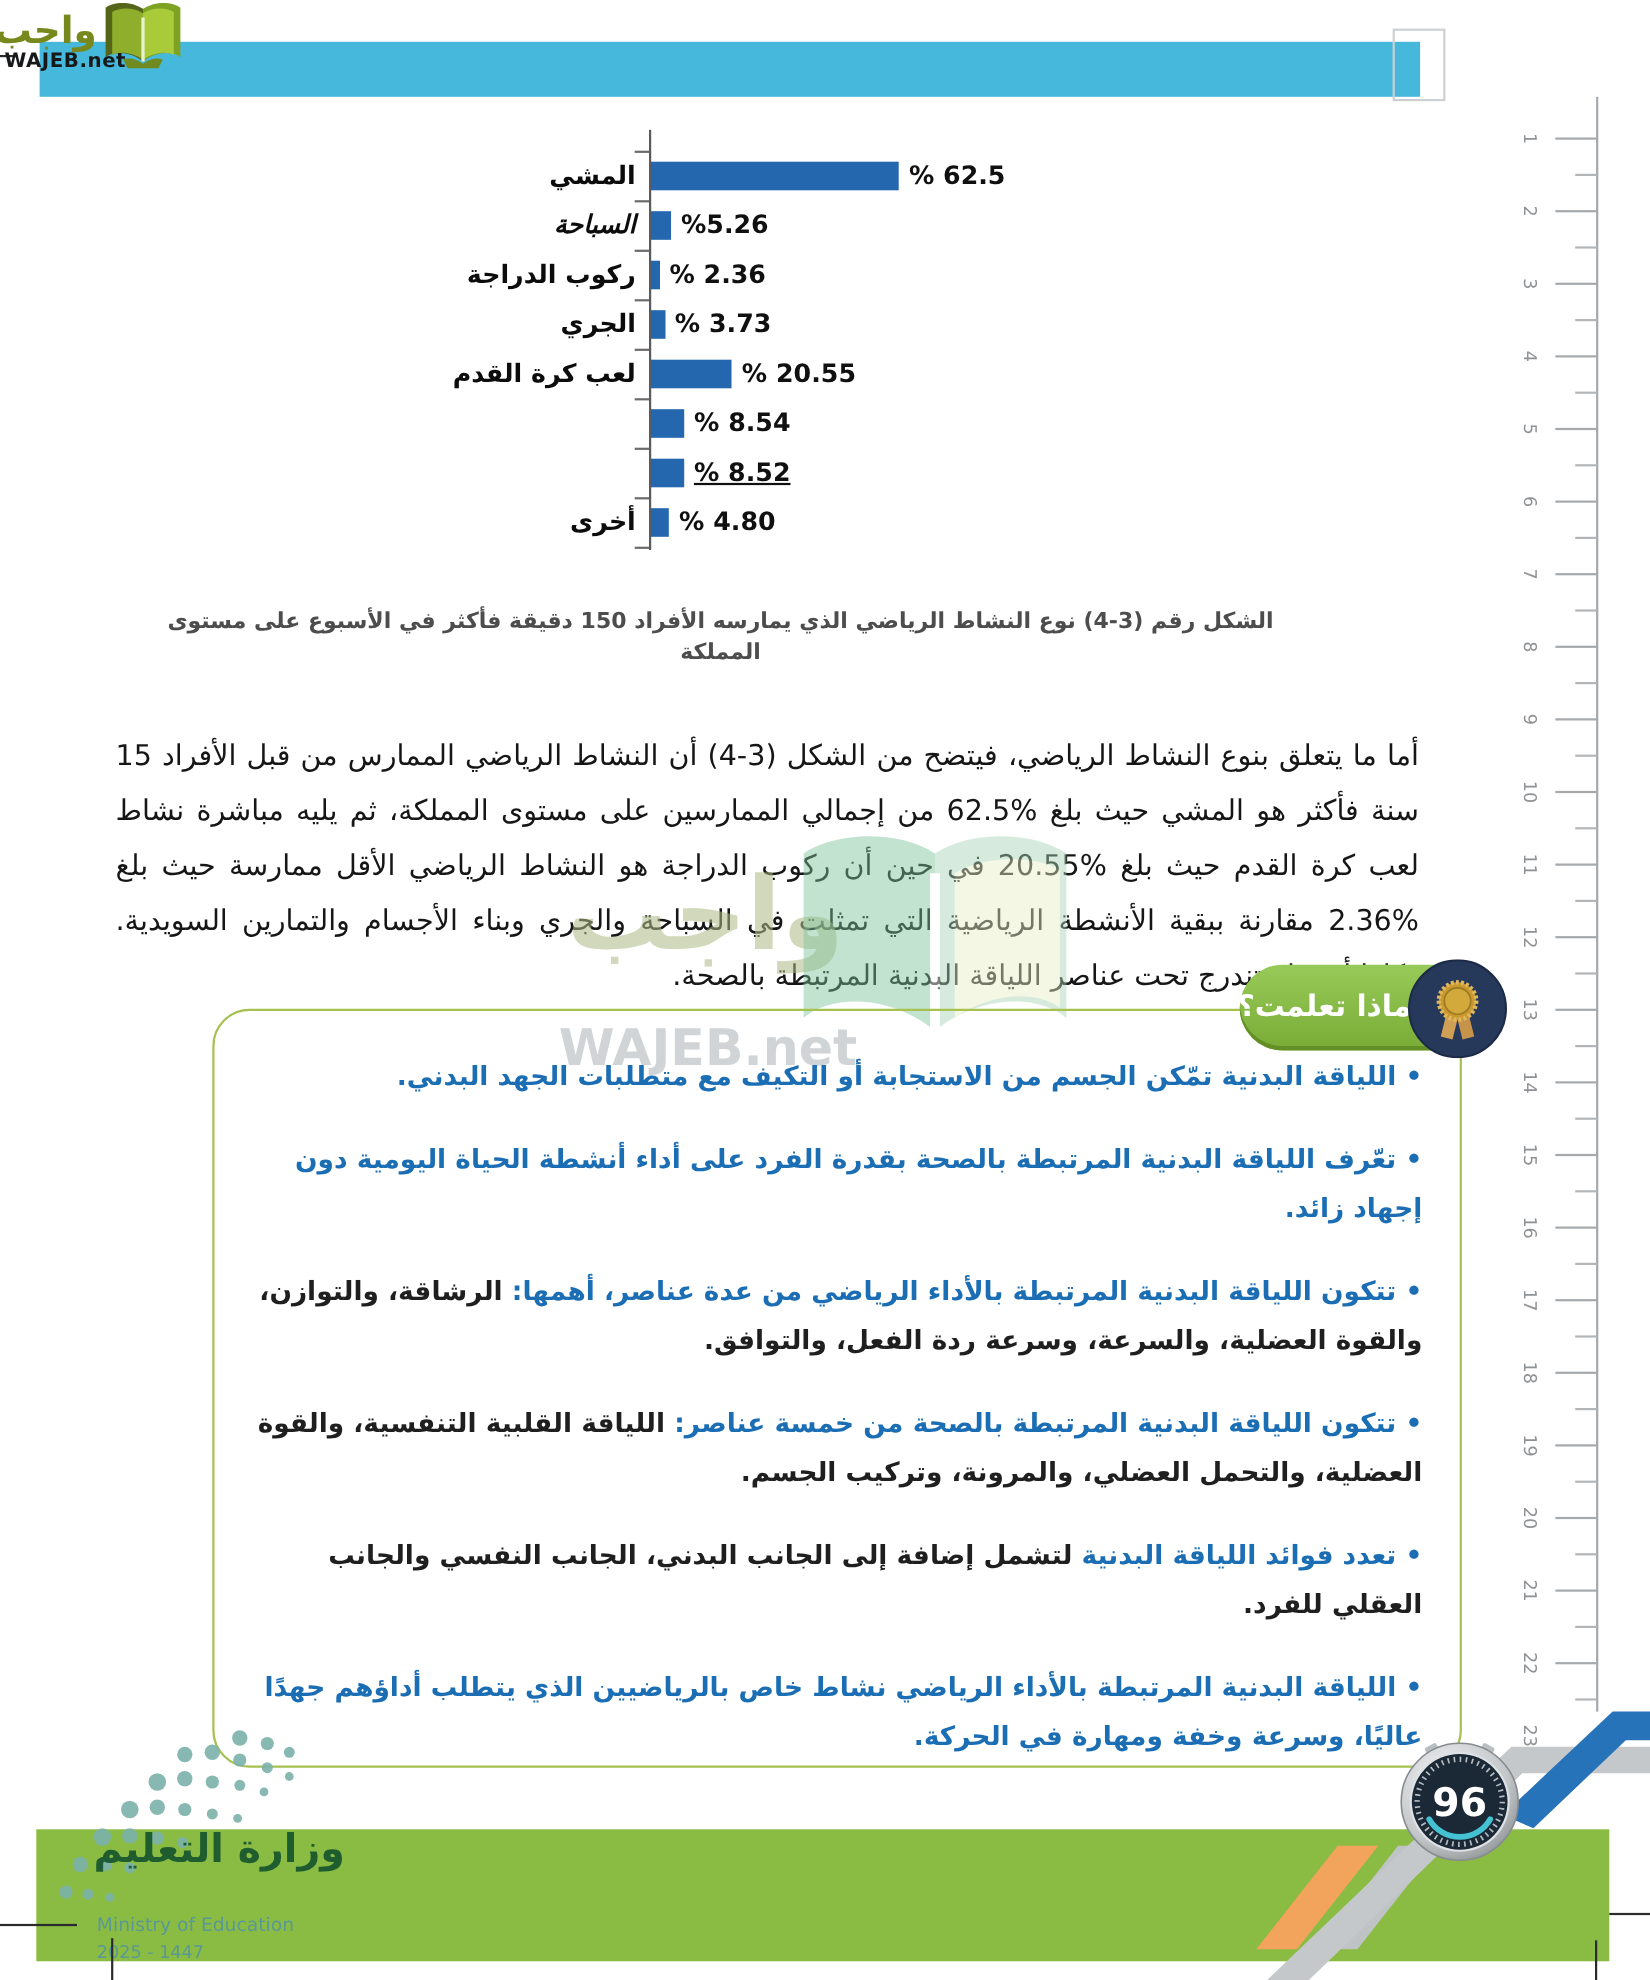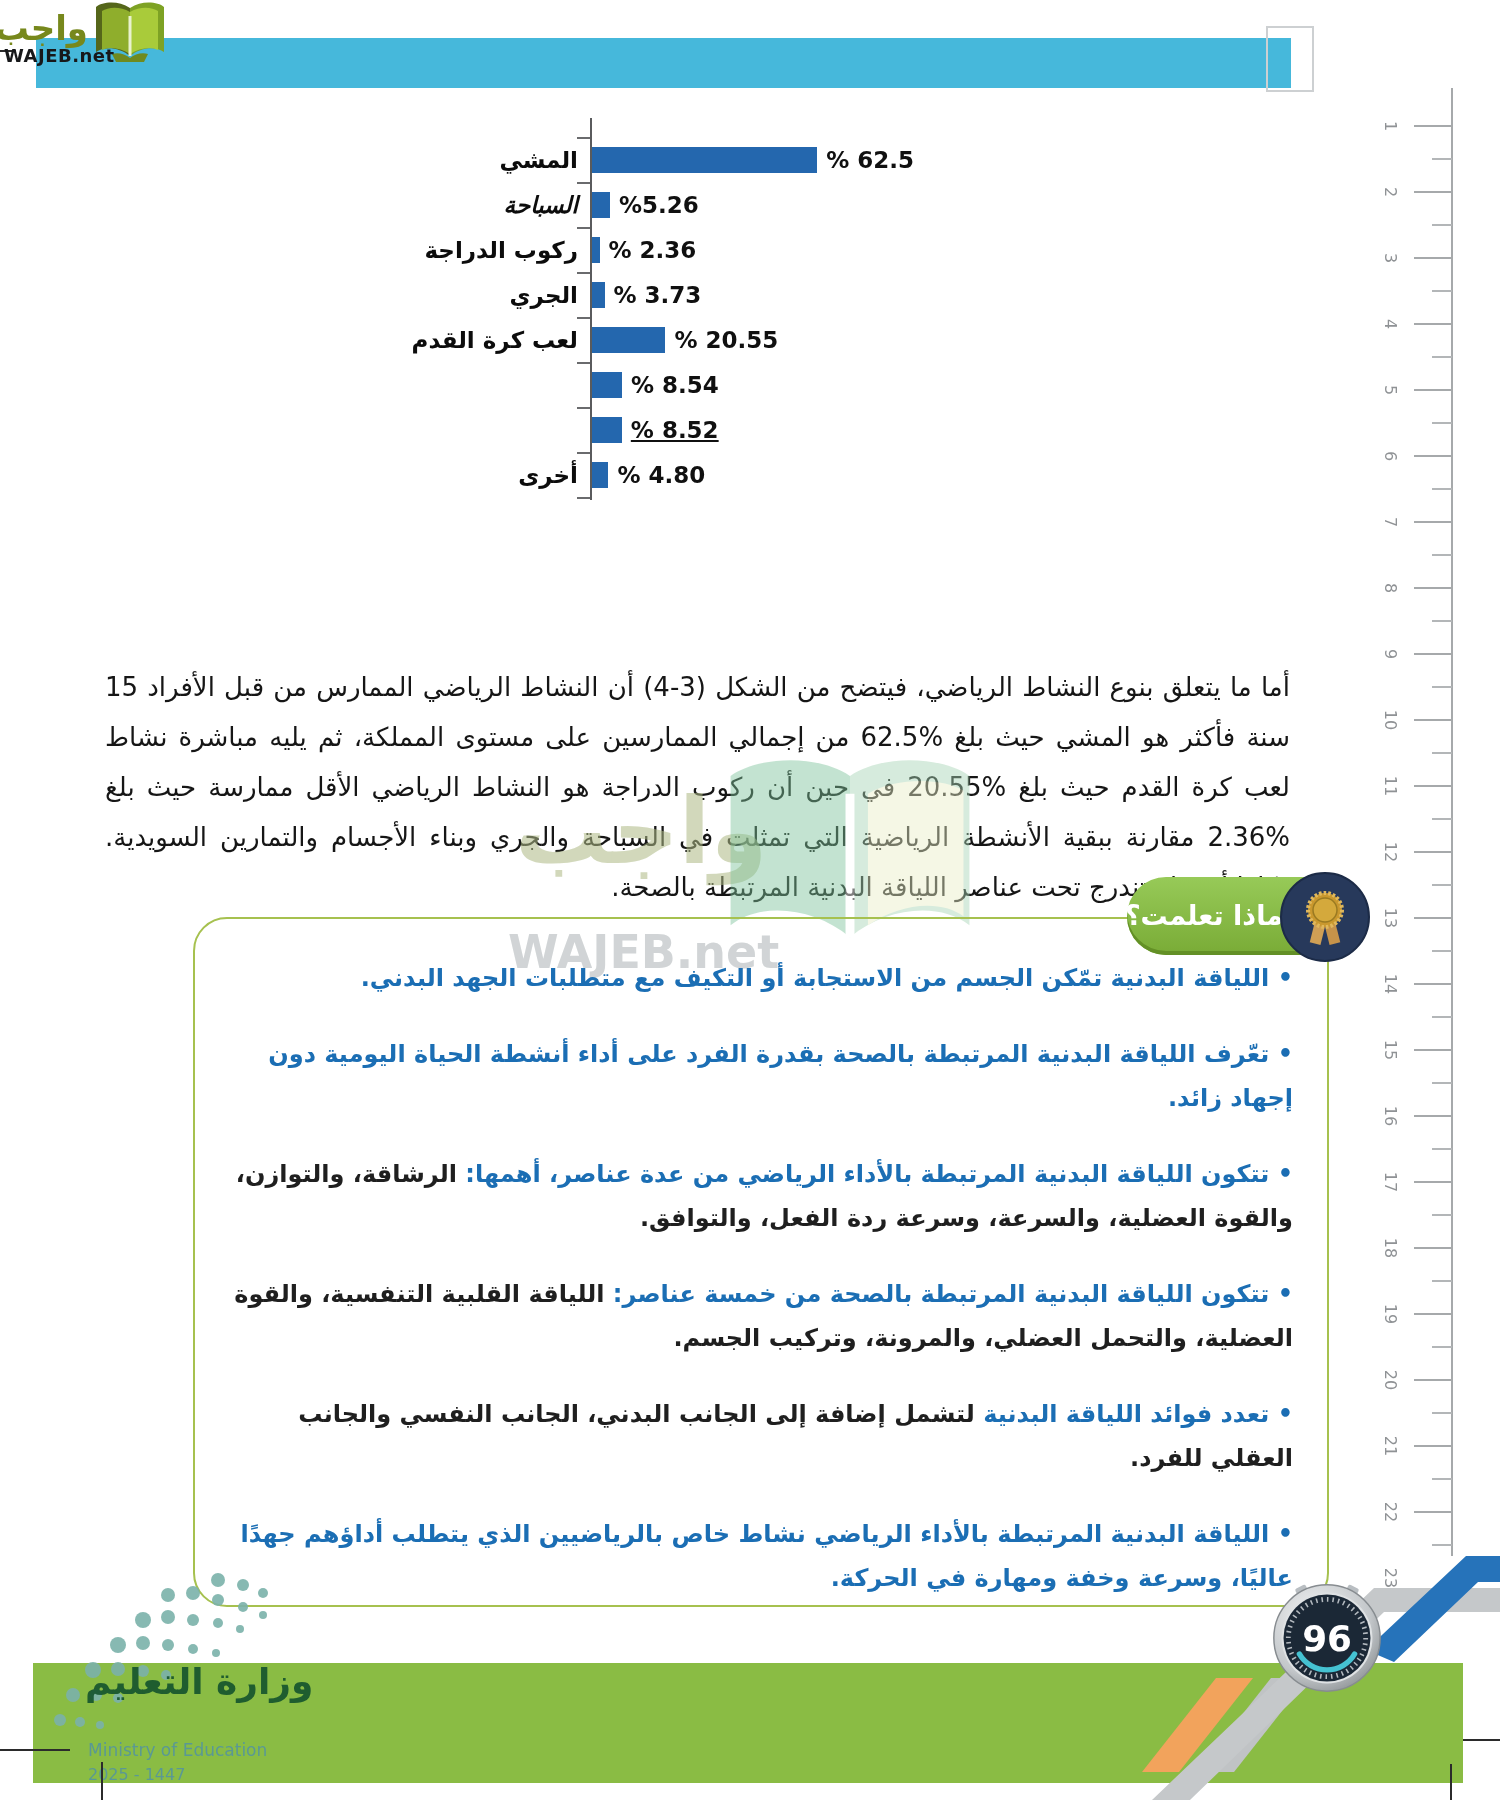--- a/index.html
+++ b/index.html
@@ -109,20 +109,21 @@
       <div class="axis-tick" style="top: 181.5px;"></div>
       <div class="axis-tick" style="top: 226.5px;"></div>
       <div class="axis-tick" style="top: 271.5px;"></div>
       <div class="axis-tick" style="top: 316.5px;"></div>
       <div class="axis-tick" style="top: 361.5px;"></div>
       <div class="axis-tick" style="top: 406.5px;"></div>
       <div class="axis-tick" style="top: 451.5px;"></div>
       <div class="axis-tick" style="top: 496.5px;"></div>
     </div>
   <div class="abs" id="chart-axis"></div>
+  <div class="abs" id="chart-caption">الشكل رقم (3-4) نوع النشاط الرياضي الذي يمارسه الأفراد 150 دقيقة فأكثر في الأسبوع على مستوى المملكة</div>
 
   <div class="abs" id="main-paragraph">أما ما يتعلق بنوع النشاط الرياضي، فيتضح من الشكل (3-4) أن النشاط الرياضي الممارس من قبل الأفراد 15 سنة فأكثر هو المشي حيث بلغ %62.5 من إجمالي الممارسين على مستوى المملكة، ثم يليه مباشرة نشاط لعب كرة القدم حيث بلغ %20.55 في حين أن ركوب الدراجة هو النشاط الرياضي الأقل ممارسة حيث بلغ %2.36 مقارنة ببقية الأنشطة الرياضية التي تمثلت في السباحة والجري وبناء الأجسام والتمارين السويدية.  وكلها أنشطة تندرج تحت عناصر اللياقة البدنية المرتبطة بالصحة.</div>
 
   <div class="abs wm" id="wm-arabic">واجب</div>
   <div class="abs wm" id="wm-latin">WAJEB.net</div>
   <svg class="abs wm" id="wm-book" width="300" height="215" viewBox="0 0 100 72">
     <path d="M50 8 C38 0 18 2 10 8 L10 58 C20 50 38 52 50 62 Z" fill="#7cc39a"></path>
     <path d="M50 8 C62 0 82 2 90 8 L90 58 C80 50 62 52 50 62 Z" fill="#a6d4b4"></path>
     <path d="M56 14 C66 8 82 9 88 13 L88 55 C80 49 66 51 56 58 Z" fill="#e9efc7"></path>
     <path d="M50 14 L50 62" stroke="#ffffff" stroke-width="3"></path>

